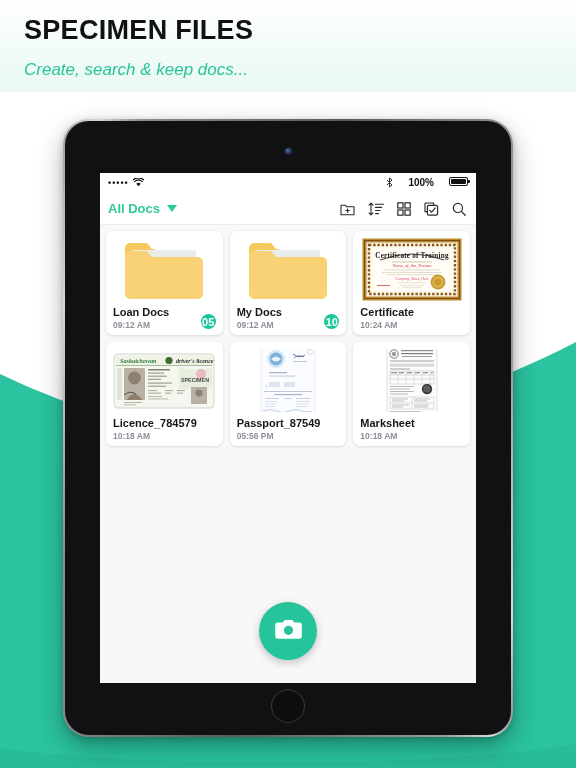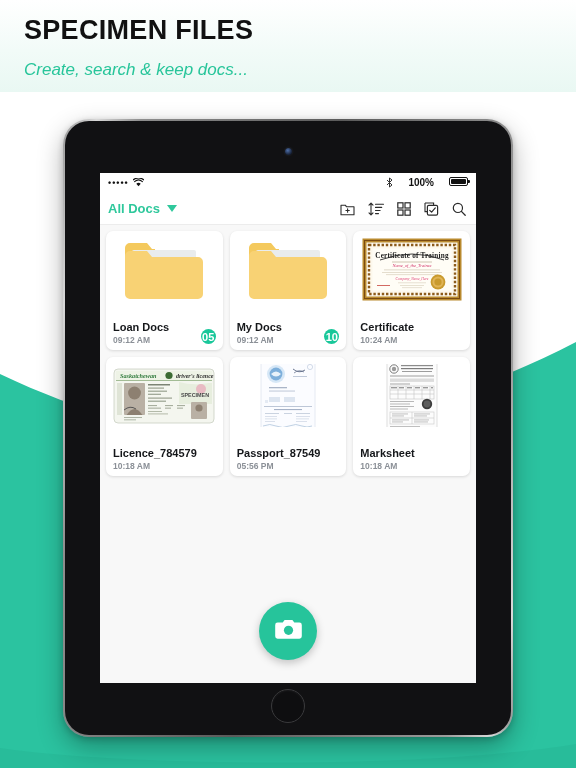--- a/index.html
+++ b/index.html
@@ -110,21 +110,21 @@
   
   .grid-area { padding: 6px 6px 0 6px; }
   .row { display: flex; gap: 7px; margin-bottom: 7px; }
   .card {
     width: 117px; background: #ffffff; border-radius: 7px;
     box-shadow: 0 1px 3px rgba(0,0,0,0.13); padding: 7px 7px 6px 7px;
     position: relative; cursor: pointer;
   }
   .thumb {
     height: 63px; display: flex; align-items: center; justify-content: center;
-    margin-bottom: 20px; overflow: hidden;
+    margin-bottom: 5px; overflow: hidden;
   }
   .card-title {
     font-size: 11px; font-weight: bold; color: #15171a; line-height: 1.15;
     white-space: nowrap; overflow: hidden; text-overflow: clip;
   }
   .card-time { font-size: 8.5px; color: #8b9097; margin-top: 2px; line-height: 1; font-weight: bold; }
   .badge {
     position: absolute; right: 7px; bottom: 6px; width: 15px; height: 15px;
     border-radius: 50%; background: #19c79a; color: #fff; font-size: 11px;
     font-weight: bold; display: flex; align-items: center; justify-content: center;

